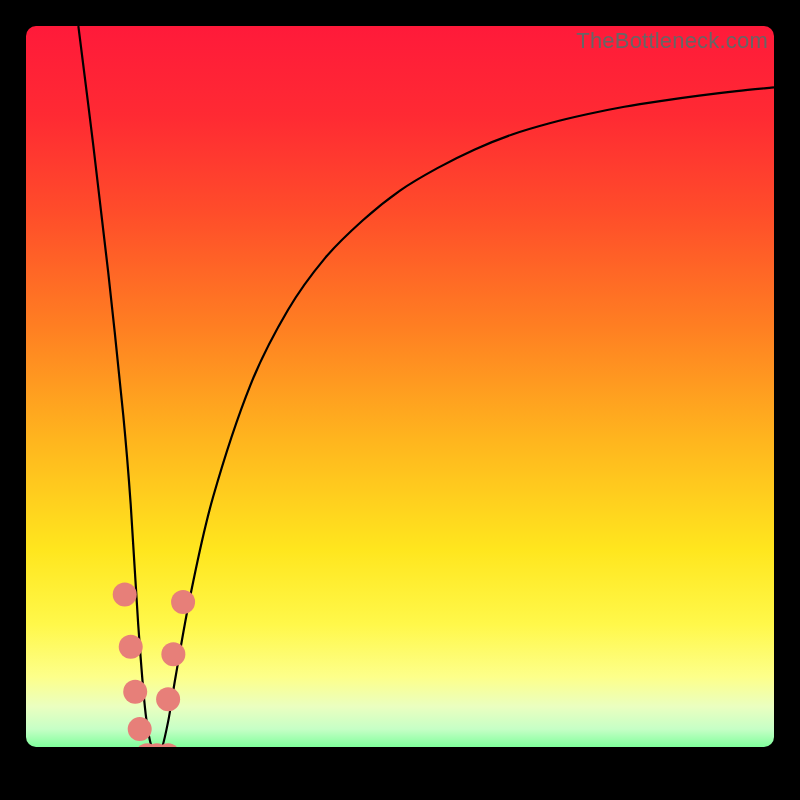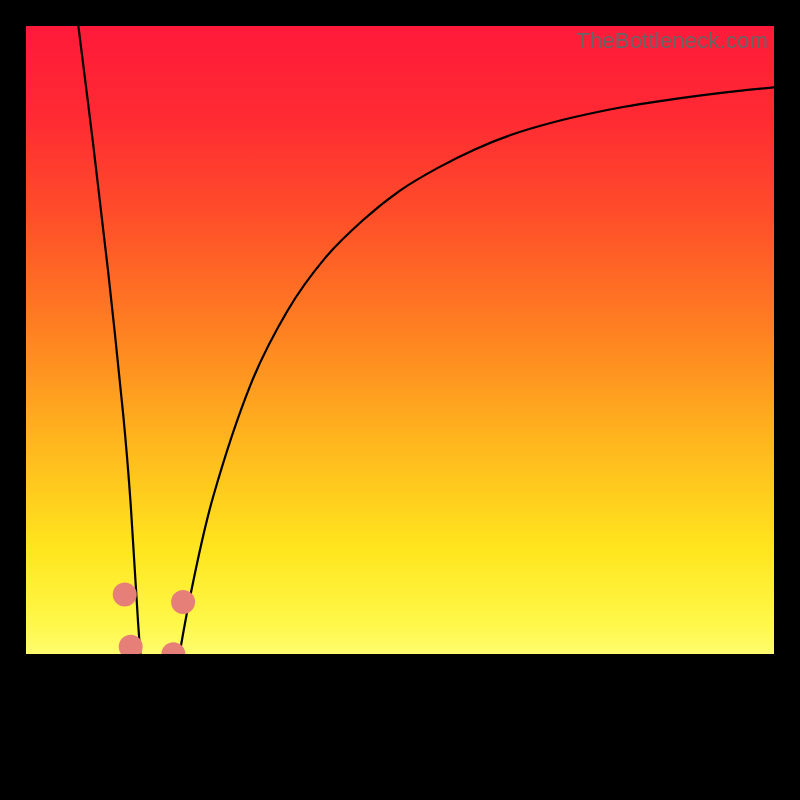--- a/index.html
+++ b/index.html
@@ -14,22 +14,23 @@
     position: relative;
     width: 800px;
     height: 800px;
     background: #000;
   }
   .plot-area {
     position: absolute;
     left: 26px;
     top: 26px;
     width: 748px;
-    height: 628px;
+    height: 721px;
     overflow: hidden;
+    border-radius: 10px;
   }
   .watermark {
     position: absolute;
     top: 2px;
     right: 6px;
     color: #666;
     font-size: 22px;
     font-weight: 500;
     letter-spacing: 0.2px;
     user-select: none;

